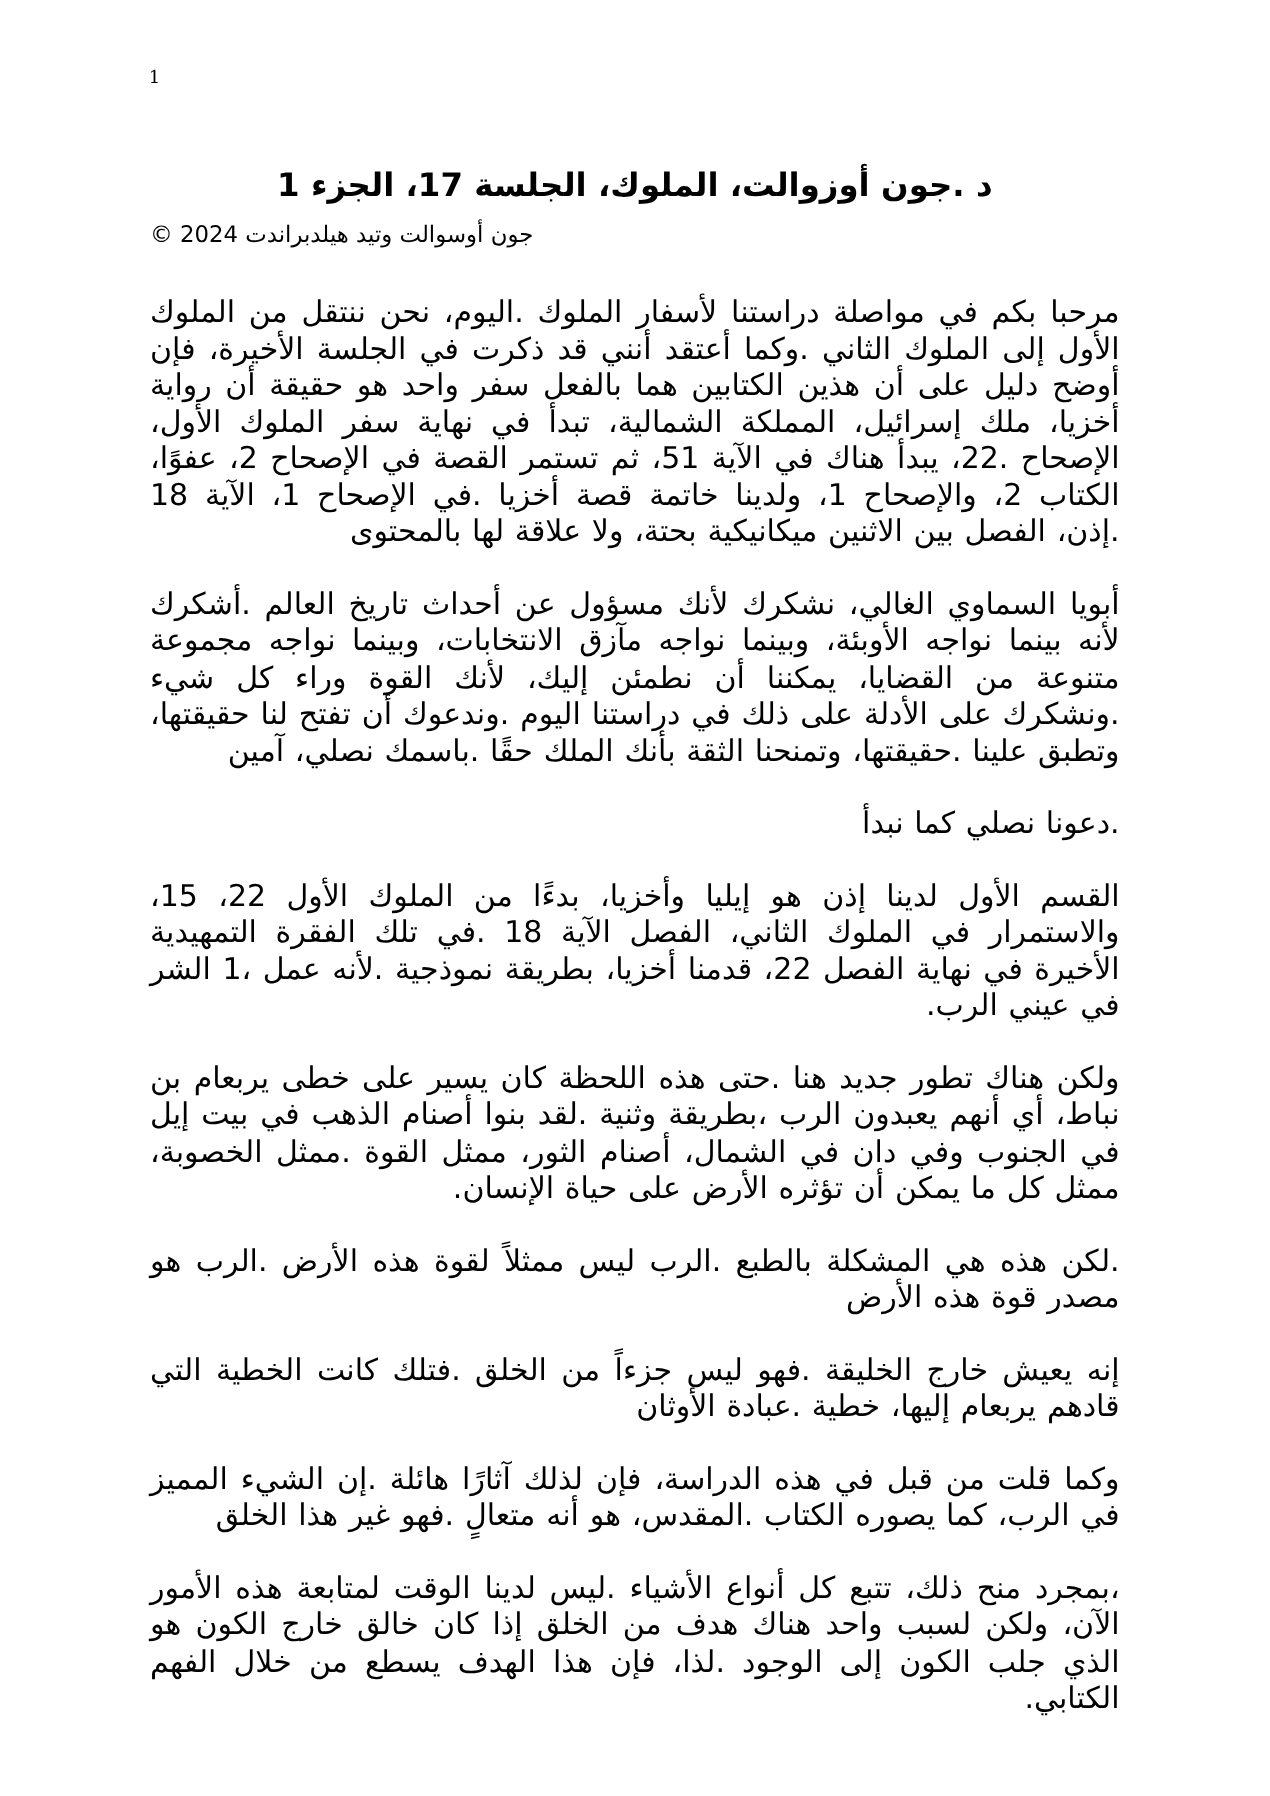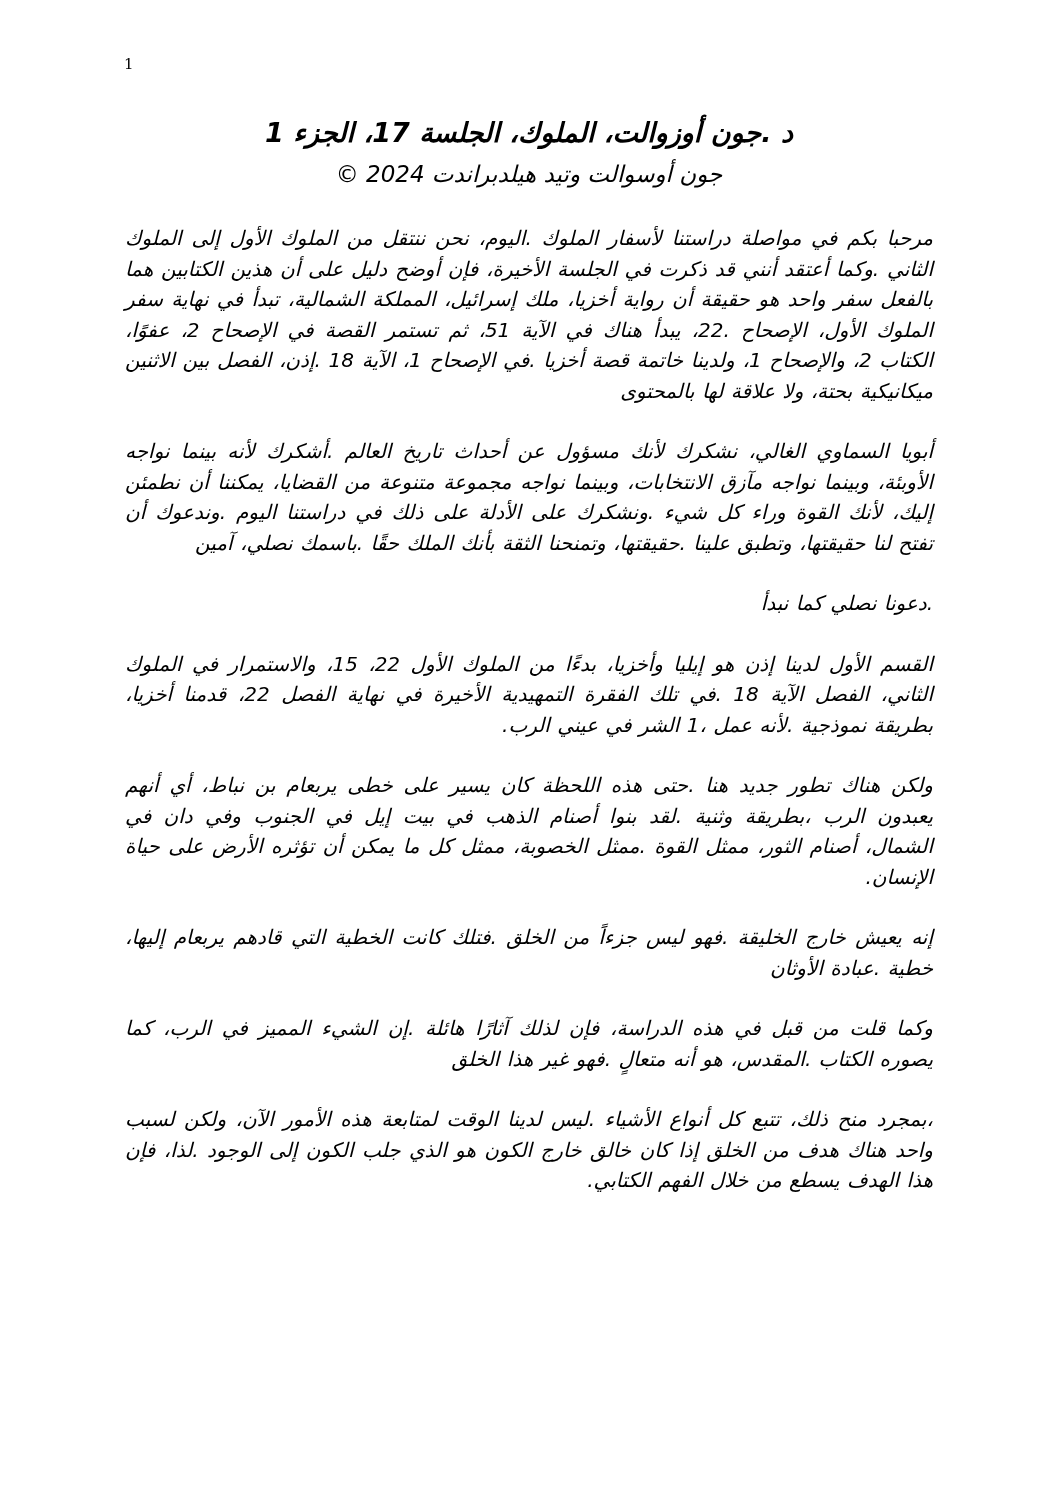--- a/index.html
+++ b/index.html
@@ -19,44 +19,43 @@
   .page-num {
     position: absolute;
     top: 55px;
     left: 124px;
     font-family: "DejaVu Serif", serif;
     font-size: 15px;
     color: #000000;
   }
   .doc {
     position: absolute;
-    top: 110px;
+    top: 132px;
     left: 125px;
     right: 125px;
     direction: rtl;
-    font-style: italic;
   }
   .title {
     text-align: center;
     font-weight: 700;
     font-size: 27px;
     line-height: 46px;
     color: #000000;
   }
   .copyright {
-    text-align: center;
-    font-size: 23px;
+    text-align: left;
+    font-size: 19px;
     line-height: 30px;
     margin-top: 3px;
   }
   .body-text {
     margin-top: 34px;
   }
   .body-text p {
-    font-size: 20px;
+    font-size: 25px;
     line-height: 30.5px;
     text-align: justify;
     margin: 0 0 30px 0;
     word-spacing: 1px;
   }
 </style>
 </head>
 <body>
 
 <div class="page">
@@ -70,19 +69,20 @@
     </div>
 
     <div class="copyright">جون أوسوالت وتيد هيلدبراندت 2024 ©</div>
 
     <div class="body-text">
       <p>مرحبا بكم في مواصلة دراستنا لأسفار الملوك .اليوم، نحن ننتقل من الملوك الأول إلى الملوك الثاني .وكما أعتقد أنني قد ذكرت في الجلسة الأخيرة، فإن أوضح دليل على أن هذين الكتابين هما بالفعل سفر واحد هو حقيقة أن رواية أخزيا، ملك إسرائيل، المملكة الشمالية، تبدأ في نهاية سفر الملوك الأول، الإصحاح .22، يبدأ هناك في الآية 51، ثم تستمر القصة في الإصحاح 2، عفوًا، الكتاب 2، والإصحاح 1، ولدينا خاتمة قصة أخزيا .في الإصحاح 1، الآية 18 .إذن، الفصل بين الاثنين ميكانيكية بحتة، ولا علاقة لها بالمحتوى</p>
       <p>أبويا السماوي الغالي، نشكرك لأنك مسؤول عن أحداث تاريخ العالم .أشكرك لأنه بينما نواجه الأوبئة، وبينما نواجه مآزق الانتخابات، وبينما نواجه مجموعة متنوعة من القضايا، يمكننا أن نطمئن إليك، لأنك القوة وراء كل شيء .ونشكرك على الأدلة على ذلك في دراستنا اليوم .وندعوك أن تفتح لنا حقيقتها، وتطبق علينا .حقيقتها، وتمنحنا الثقة بأنك الملك حقًا .باسمك نصلي، آمين</p>
       <p>.دعونا نصلي كما نبدأ</p>
       <p>القسم الأول لدينا إذن هو إيليا وأخزيا، بدءًا من الملوك الأول 22، 15، والاستمرار في الملوك الثاني، الفصل الآية 18 .في تلك الفقرة التمهيدية الأخيرة في نهاية الفصل 22، قدمنا أخزيا، بطريقة نموذجية .لأنه عمل ،1 الشر في عيني الرب.</p>
       <p>ولكن هناك تطور جديد هنا .حتى هذه اللحظة كان يسير على خطى يربعام بن نباط، أي أنهم يعبدون الرب ،بطريقة وثنية .لقد بنوا أصنام الذهب في بيت إيل في الجنوب وفي دان في الشمال، أصنام الثور، ممثل القوة .ممثل الخصوبة، ممثل كل ما يمكن أن تؤثره الأرض على حياة الإنسان.</p>
+      <p>.لكن هذه هي المشكلة بالطبع .الرب ليس ممثلاً لقوة هذه الأرض .الرب هو مصدر قوة هذه الأرض</p>
       <p>إنه يعيش خارج الخليقة .فهو ليس جزءاً من الخلق .فتلك كانت الخطية التي قادهم يربعام إليها، خطية .عبادة الأوثان</p>
       <p>وكما قلت من قبل في هذه الدراسة، فإن لذلك آثارًا هائلة .إن الشيء المميز في الرب، كما يصوره الكتاب .المقدس، هو أنه متعالٍ .فهو غير هذا الخلق</p>
       <p>،بمجرد منح ذلك، تتبع كل أنواع الأشياء .ليس لدينا الوقت لمتابعة هذه الأمور الآن، ولكن لسبب واحد هناك هدف من الخلق إذا كان خالق خارج الكون هو الذي جلب الكون إلى الوجود .لذا، فإن هذا الهدف يسطع من خلال الفهم الكتابي.</p>
     </div>
 
   </div>
 </div>
 
 </body></html>

